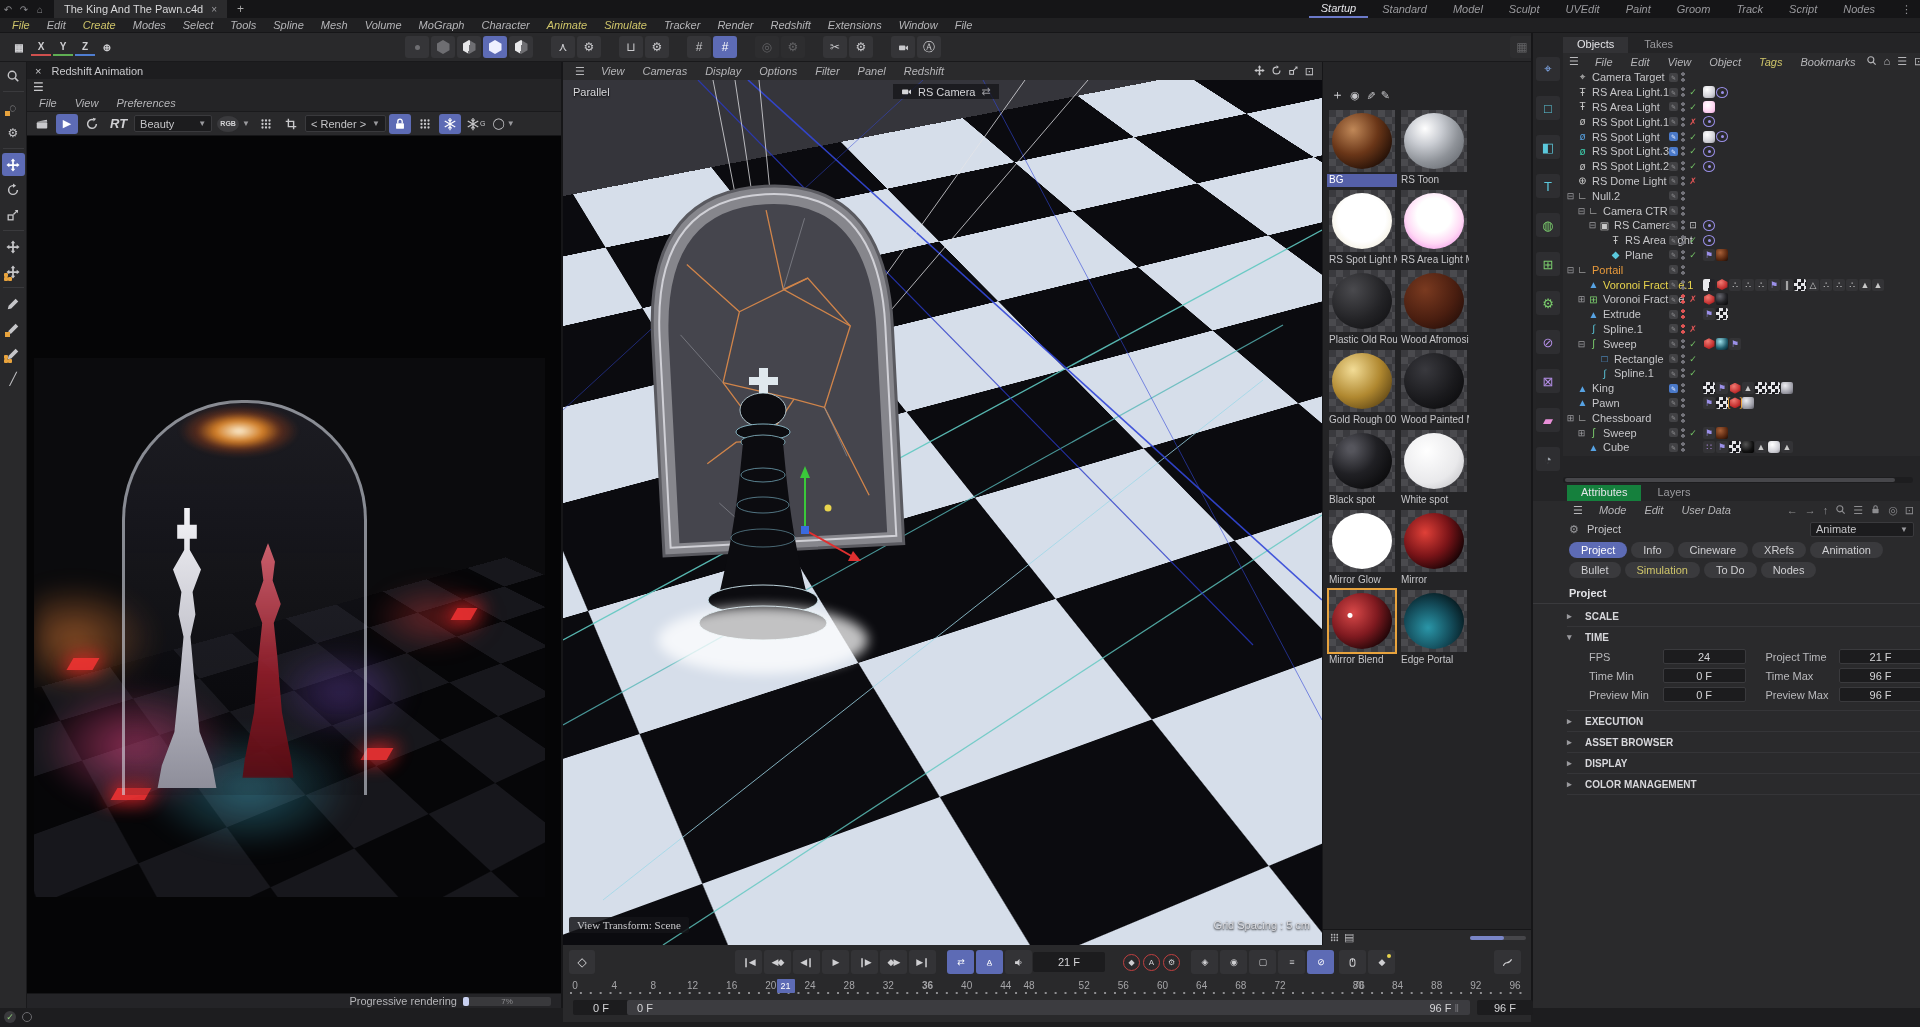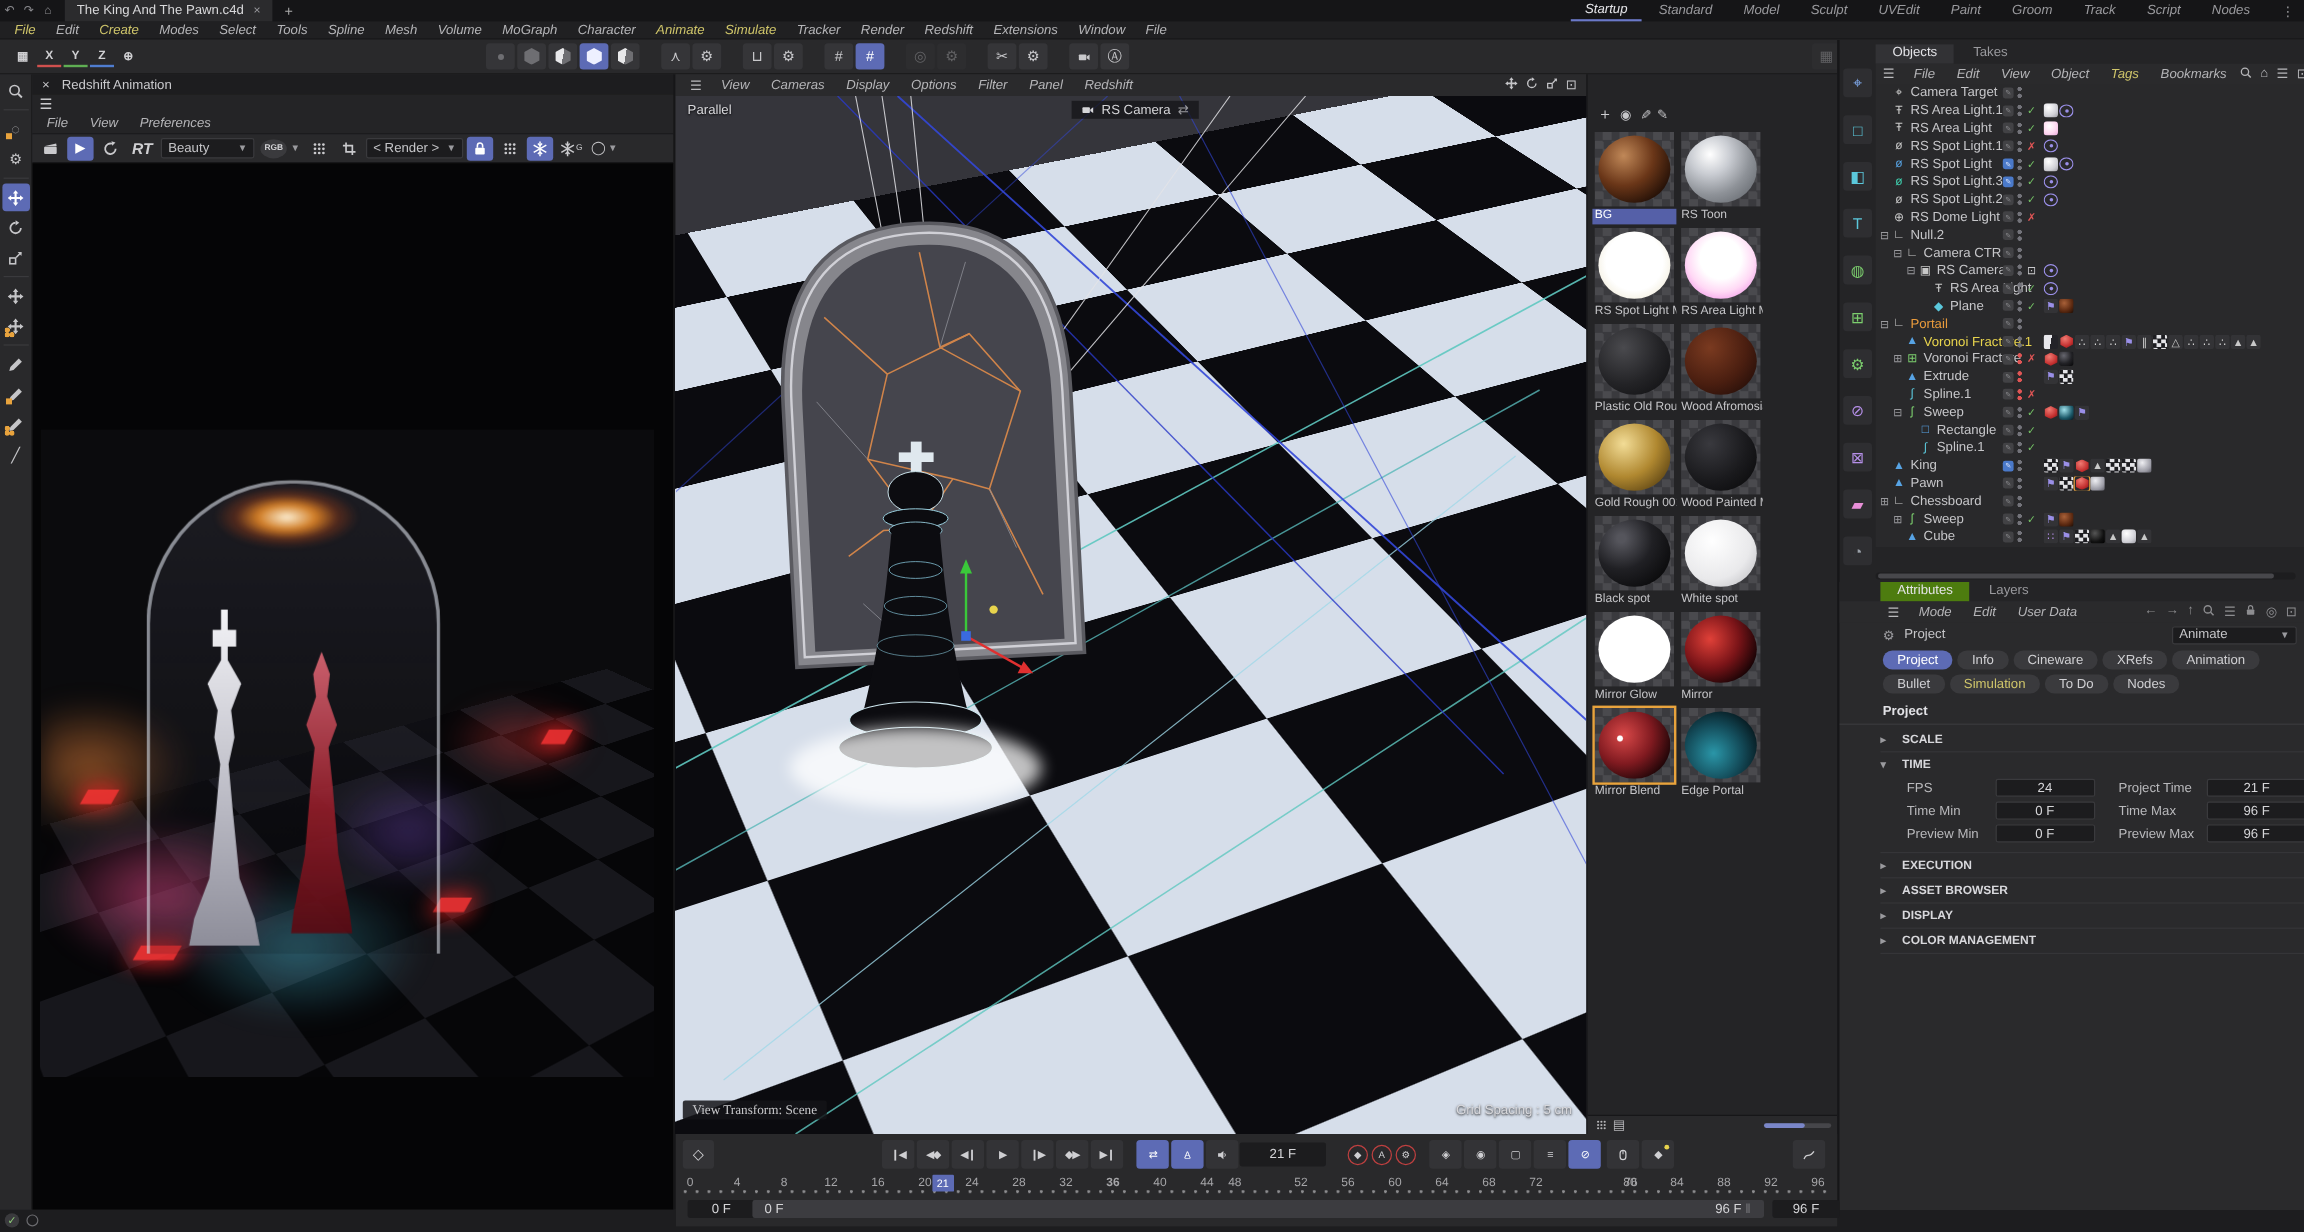--- a/index.html
+++ b/index.html
@@ -171,21 +171,21 @@
   .tg.checker { background:repeating-conic-gradient(#e4e4e8 0% 25%, #1c1c20 0% 50%); background-size:7px 7px; }
   .tg.target { background:transparent; border:1.5px solid #9a8fe8; border-radius:50%; width:11px; height:11px; position:relative; }
   .tg.target::before { content:""; width:3px; height:3px; border-radius:50%; background:#9a8fe8; }
   .om-hscroll { position:absolute; left:30px; top:444px; width:350px; height:6px; background:#1d1d1f; border-radius:3px; }
   .om-hscroll::after { content:""; position:absolute; left:2px; top:1px; width:330px; height:4px; background:#47474b; border-radius:2px; }
 
   
   .attrs { position:absolute; left:0px; top:452px; width:389px; bottom:0; background:#2a2a2c; }
   .at-tabs { height:16px; display:flex; gap:2px; padding-left:34px; background:#242426;}
   .attab { padding:1px 14px; color:#9a9a9e; }
-  .attab.active { background:#4d7c0f; color:#e4e4e8; }
+  .attab.active { background:#15803d; color:#e4e4e8; }
   .at-menus { height:18px; display:flex; align-items:center; gap:2px; padding-left:34px; background:#2a2a2c; }
   .at-micons { margin-left:auto; display:flex; gap:7px; padding-right:8px; color:#8d8d90; }
   .at-objrow { height:20px; display:flex; align-items:center; padding-left:36px; gap:8px; color:#c5c5c8; }
   .at-preset { margin-left:auto; margin-right:8px; width:104px; height:15px; background:#1c1c1e; border:1px solid #3a3a3d; border-radius:2px; display:flex; align-items:center; justify-content:space-between; padding:0 5px; }
   .pillwrap { display:flex; flex-wrap:wrap; gap:4px; padding:3px 8px 3px 36px; }
   .pill { padding:2px 12px; background:#3a3a3d; border-radius:8px; color:#cfcfd2; }
   .pill.active { background:#5d6bb5; color:#fff; }
   .pill.accent { color:#cfc56a; }
   .at-heading { padding:6px 0 4px 36px; color:#e2e2e6; font-weight:bold; border-bottom:1px solid #3a3a3d; margin-bottom:2px;}
   .sec { border-bottom:1px solid #353538; margin-left:34px; }
@@ -551,20 +551,27 @@
         <div class="rcolor"></div>
         <div class="rtile" style="left:36px; top:300px;"></div>
         <div class="rtile" style="left:80px; top:430px; width:34px;"></div>
         <div class="rtile" style="left:330px; top:390px;"></div>
         <div class="rtile" style="left:420px; top:250px; width:20px;"></div>
         <div class="rdome"></div>
         <div class="rking"></div>
         <div class="rpawn"></div>
         <div class="rglare"></div>
       </div>
+    </div>
+    <div class="rv-progressrow">
+      <span>Progressive rendering</span>
+      <span class="progtrack">
+        <span class="progfill"></span>
+        <span>7%</span>
+      </span>
     </div>
   </div>
 
   <div class="abs vp">
     <div class="vp-menus" id="vpMenus">
         <span style="padding:0 6px">☰</span>
         <span class="mi">View</span>
         <span class="mi">Cameras</span>
         <span class="mi">Display</span>
         <span class="mi">Options</span>

